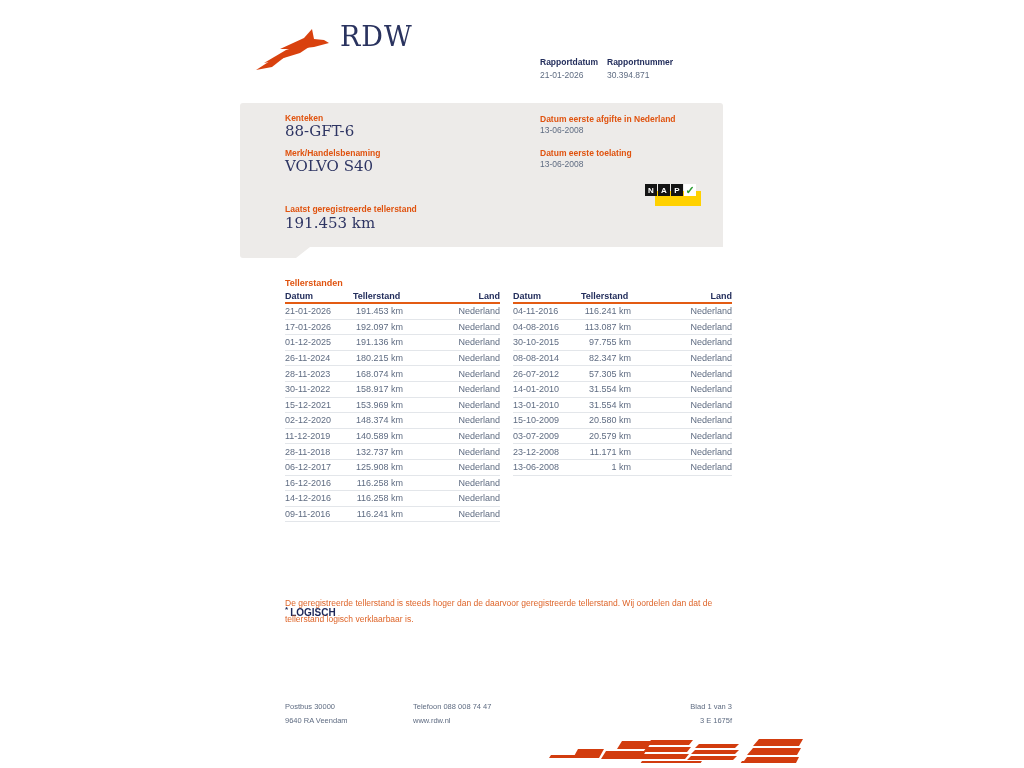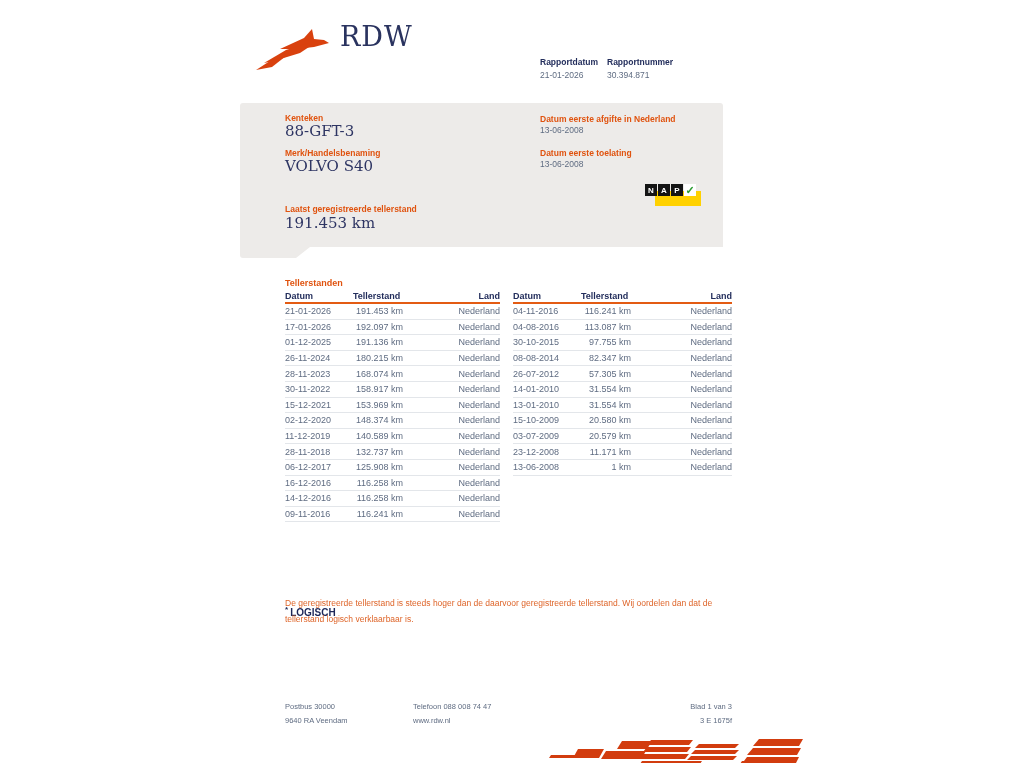--- a/index.html
+++ b/index.html
@@ -67,21 +67,21 @@
     <div class="meta-label">Rapportdatum</div>
     <div class="meta-value">21-01-2026</div>
   </div>
   <div class="abs" style="left:607px;top:57px;">
     <div class="meta-label">Rapportnummer</div>
     <div class="meta-value">30.394.871</div>
   </div>
 
   <div class="abs panel">
     <div class="abs field-label" style="left:45px;top:10px;">Kenteken</div>
-    <div class="abs field-value-serif" style="left:45px;top:19px;">88-GFT-3</div>
+    <div class="abs field-value-serif" style="left:45px;top:19px;">88-GFT-6</div>
     <div class="abs field-label" style="left:45px;top:45px;">Merk/Handelsbenaming</div>
     <div class="abs field-value-serif" style="left:45px;top:54px;">VOLVO S40</div>
     <div class="abs field-label" style="left:45px;top:101px;">Laatst geregistreerde tellerstand</div>
     <div class="abs field-value-serif" style="left:45px;top:111px;">191.453 km</div>
 
     <div class="abs field-label" style="left:300px;top:11px;">Datum eerste afgifte in Nederland</div>
     <div class="abs field-value-date" style="left:300px;top:22px;">13-06-2008</div>
     <div class="abs field-label" style="left:300px;top:45px;">Datum eerste toelating</div>
     <div class="abs field-value-date" style="left:300px;top:56px;">13-06-2008</div>
 

